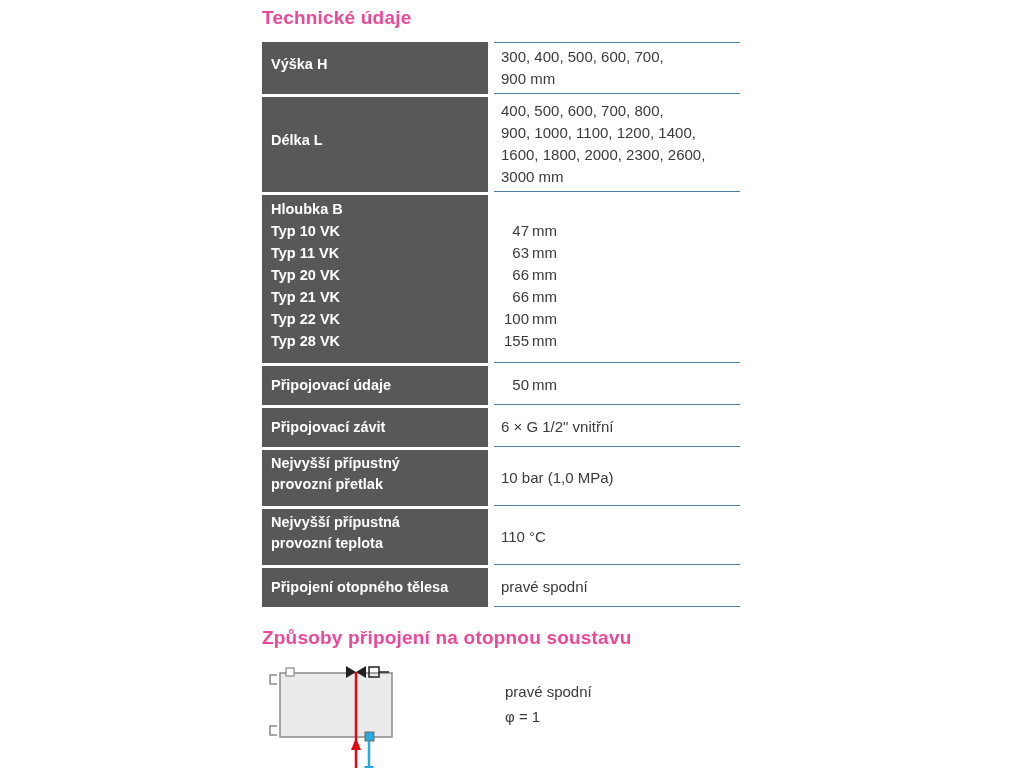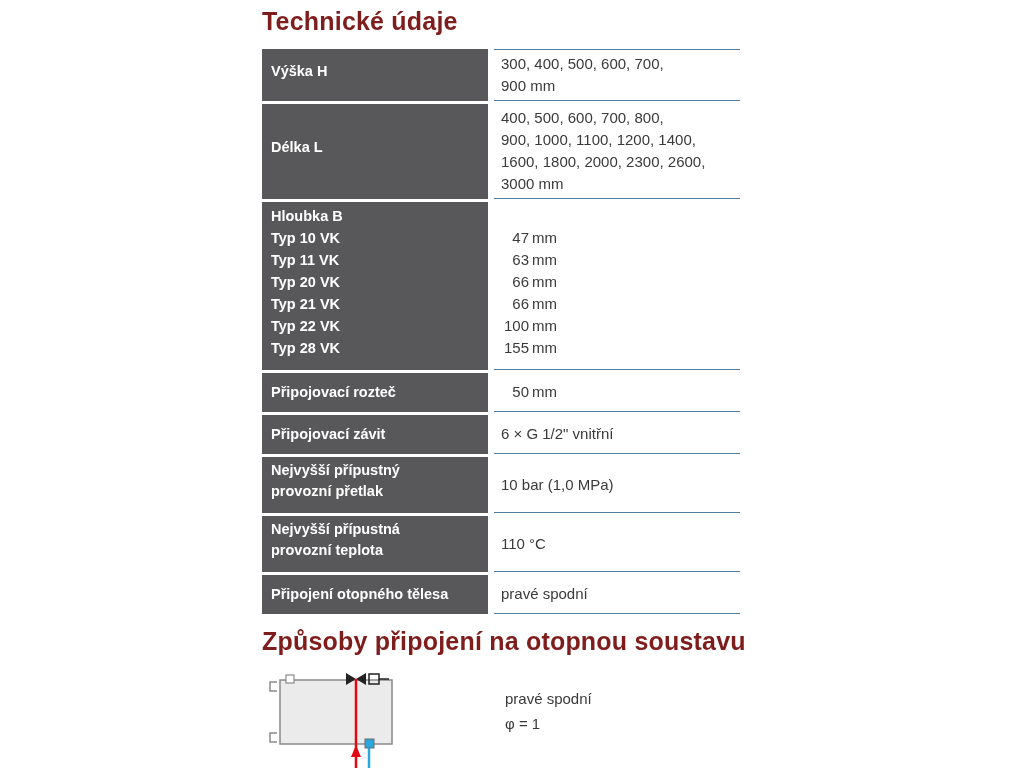--- a/index.html
+++ b/index.html
@@ -6,22 +6,22 @@
   html, body { margin: 0; padding: 0; }
   body {
     width: 1024px; height: 768px;
     background: #ffffff;
     font-family: "Liberation Sans", sans-serif;
     color: #3a3a3a;
     overflow: hidden;
     position: relative;
   }
   .section-title {
-    color: #7f1d1d;
-    font-size: 25px;
+    color: #ec4899;
+    font-size: 19px;
     font-weight: 700;
     margin: 0 0 13px 0;
     letter-spacing: 0.2px;
   }
   .tech { position: absolute; left: 262px; top: 7px; width: 478px; }
   .conn { position: absolute; left: 262px; top: 627px; width: 620px; }
 
   .table { width: 100%; }
   .trow { display: flex; align-items: stretch; margin-bottom: 3px; }
   .tlabel {
@@ -109,21 +109,21 @@
           <div class="hb-line"><span class="num">63</span><span class="unit">mm</span></div>
           <div class="hb-line"><span class="num">66</span><span class="unit">mm</span></div>
           <div class="hb-line"><span class="num">66</span><span class="unit">mm</span></div>
           <div class="hb-line"><span class="num">100</span><span class="unit">mm</span></div>
           <div class="hb-line"><span class="num">155</span><span class="unit">mm</span></div>
         </div>
       </div>
 
       <div class="trow single">
         <div class="tlabel">
-          <span>Připojovací rozteč</span>
+          <span>Připojovací údaje</span>
         </div>
         <div class="tvalue">
           <span class="num">50</span>
             <span class="unit">mm</span>
         </div>
       </div>
 
       <div class="trow single">
         <div class="tlabel">
           <span>Připojovací závit</span>

